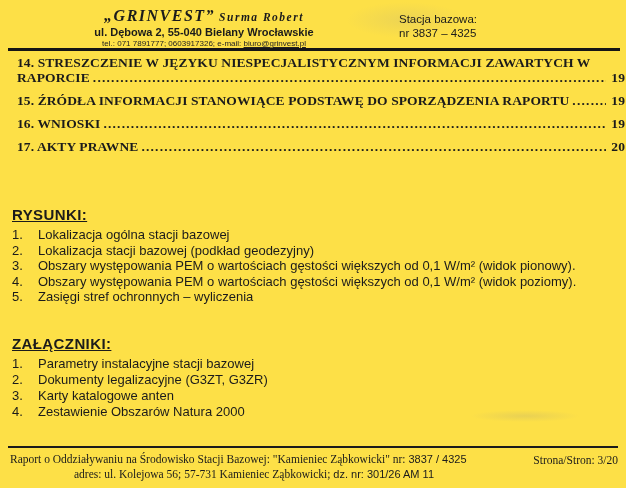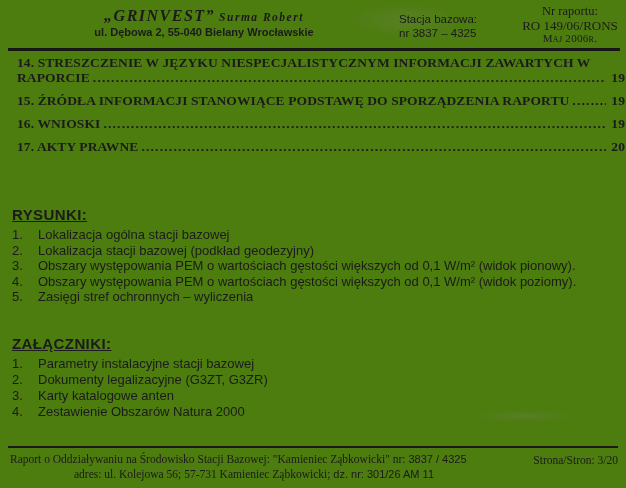--- a/index.html
+++ b/index.html
@@ -1,19 +1,19 @@
 <!DOCTYPE html>
 <html><head>
 <meta charset="utf-8">
 <style>
   * { margin:0; padding:0; box-sizing:border-box; }
   html,body { background:#e8e8e8; }
   .page {
     position:relative; width:626px; height:488px;
-    background:#4d7c0f; color:#1b1b1b; overflow:hidden;
+    background:#fde047; color:#1b1b1b; overflow:hidden;
     font-family:"Liberation Serif", serif;
   }
   
   .hdr-left {
     position:absolute; left:84px; top:7px; width:240px; text-align:center;
   }
   .company-line {
     font-family:"Liberation Serif", serif; font-style:italic; font-weight:bold;
     white-space:nowrap;
   }
@@ -99,32 +99,30 @@
 <div class="page">
 
   <div class="stamp-artifact"></div>
 
   <div class="hdr-left">
     <div class="company-line">
       <span class="company-name">„GRINVEST”</span>
       <span class="company-owner">Surma Robert</span>
     </div>
     <div class="company-address">ul. Dębowa 2, 55-040 Bielany Wrocławskie</div>
+    <div class="company-tel">
+      <span>tel.: 071 7891777; 0603917326; e-mail: </span><span class="email">biuro@grinvest.pl</span>
+    </div>
   </div>
 
   <div class="hdr-station">
     <div>Stacja bazowa:</div>
     <div>nr 3837 – 4325</div>
   </div>
 
-  <div class="hdr-report">
-    <div class="report-label">Nr raportu:</div>
-    <div class="report-number">RO 149/06/RONS</div>
-    <div class="report-date">Maj 2006r.</div>
-  </div>
 
   <div class="hdr-rule"></div>
 
   <div class="toc">
 
     <div class="toc-item">
       <div class="toc-line1">14. STRESZCZENIE W JĘZYKU NIESPECJALISTYCZNYM INFORMACJI ZAWARTYCH W</div>
       <div class="toc-row">
         <span class="toc-text">RAPORCIE</span>
         <span class="dots"></span>

